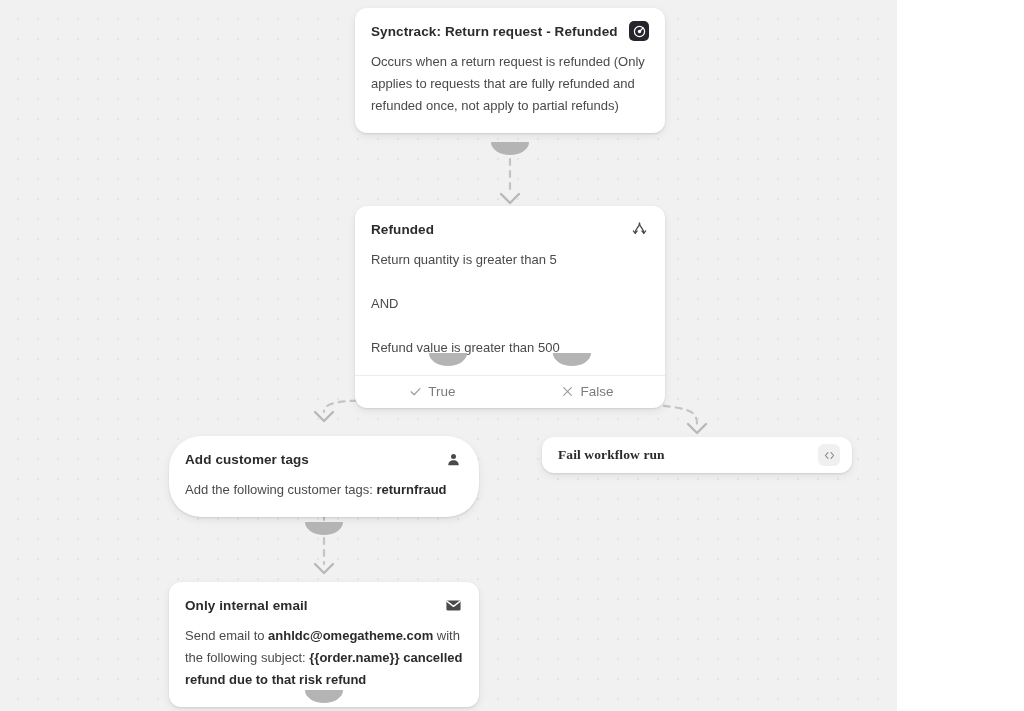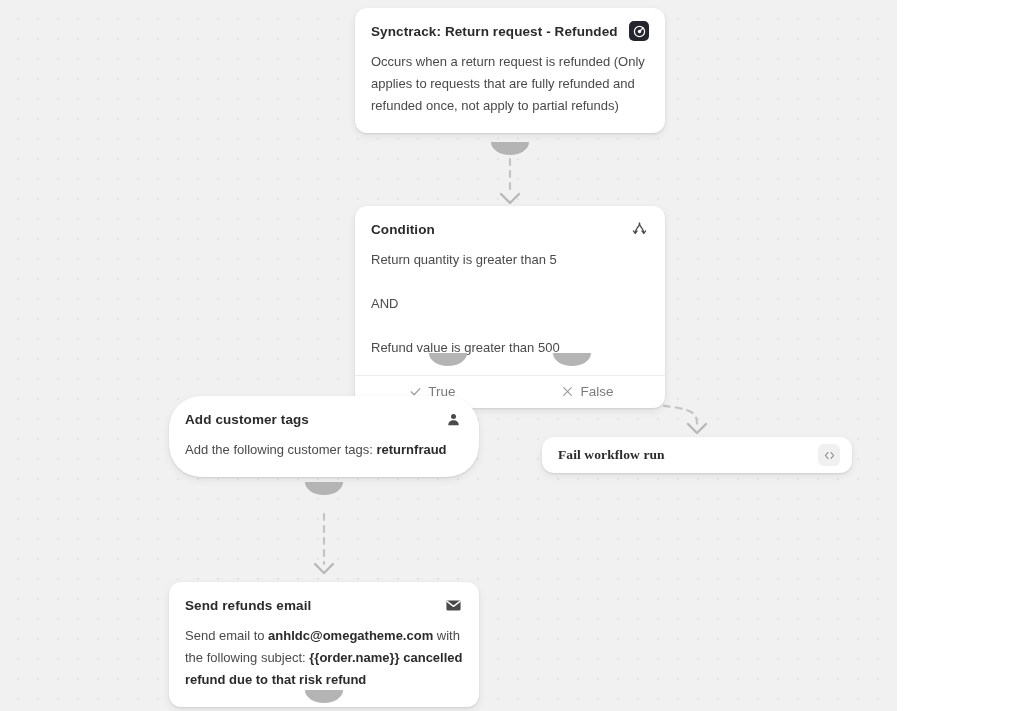--- a/index.html
+++ b/index.html
@@ -116,21 +116,21 @@
       </span>
     </div>
     <div class="node-body">
       <div class="node-line">Occurs when a return request is refunded (Only applies to requests that are fully refunded and refunded once, not apply to partial refunds)</div>
     </div>
     <div class="handle" style="left:136px; top:134px;"></div>
   </div>
 
   <div class="node" style="left:355px; top:206px; width:310px;">
     <div class="node-head">
-      <span class="node-title">Condition</span>
+      <span class="node-title">Refunded</span>
       <span class="icon-plain">
         <svg width="17" height="17" viewBox="0 0 24 24" fill="none" stroke="#4a4a4a" stroke-width="1.9" stroke-linecap="round" stroke-linejoin="round">
           <path d="M12 3 C12 9, 6 10, 6 17"></path>
           <path d="M12 3 C12 9, 18 10, 18 17"></path>
           <polyline points="3.4,14 6,17.4 8.6,14"></polyline>
           <polyline points="15.4,14 18,17.4 20.6,14"></polyline>
         </svg>
       </span>
     </div>
     <div class="node-body" style="padding-bottom:4px;">
@@ -154,21 +154,21 @@
             <line x1="19" y1="5" x2="5" y2="19"></line>
           </svg>
         </span>
         <span>False</span>
       </div>
     </div>
     <div class="handle" style="left:74px; top:147px;"></div>
     <div class="handle" style="left:198px; top:147px;"></div>
   </div>
 
-  <div class="node" style="left:169px; top:396px; width:310px;border-radius:32px;">
+  <div class="node" style="left:169px; top:436px; width:310px;border-radius:32px;">
     <div class="node-head">
       <span class="node-title">Add customer tags</span>
       <span class="icon-plain">
         <svg width="15" height="15" viewBox="0 0 24 24" fill="#4a4a4a">
           <circle cx="12" cy="7" r="4"></circle>
           <path d="M3.6 21 C3.6 16.2 7.4 13.3 12 13.3 C16.6 13.3 20.4 16.2 20.4 21 Z"></path>
         </svg>
       </span>
     </div>
     <div class="node-body">
@@ -184,21 +184,21 @@
     <span class="icon-chip">
       <svg width="11" height="11" viewBox="0 0 24 24" fill="none" stroke="#8c8c8c" stroke-width="2.4" stroke-linecap="round" stroke-linejoin="round">
         <polyline points="8.5,5.5 3,12 8.5,18.5"></polyline>
         <polyline points="15.5,5.5 21,12 15.5,18.5"></polyline>
       </svg>
     </span>
   </div>
 
   <div class="node" style="left:169px; top:582px; width:310px;">
     <div class="node-head">
-      <span class="node-title">Send refunds email</span>
+      <span class="node-title">Only internal email</span>
       <span class="icon-plain">
         <svg width="17" height="17" viewBox="0 0 24 24">
           <rect x="2" y="5" width="20" height="14" rx="1.6" fill="#4a4a4a"></rect>
           <path d="M2.9 6.2 L12 13.2 L21.1 6.2" fill="none" stroke="#ffffff" stroke-width="1.9" stroke-linecap="round" stroke-linejoin="round"></path>
         </svg>
       </span>
     </div>
     <div class="node-body">
       <div class="node-line">
         <span>Send email to </span><b>anhldc@omegatheme.com</b><span> with the following subject: </span><b>{{order.name}} cancelled refund due to that risk refund</b>

